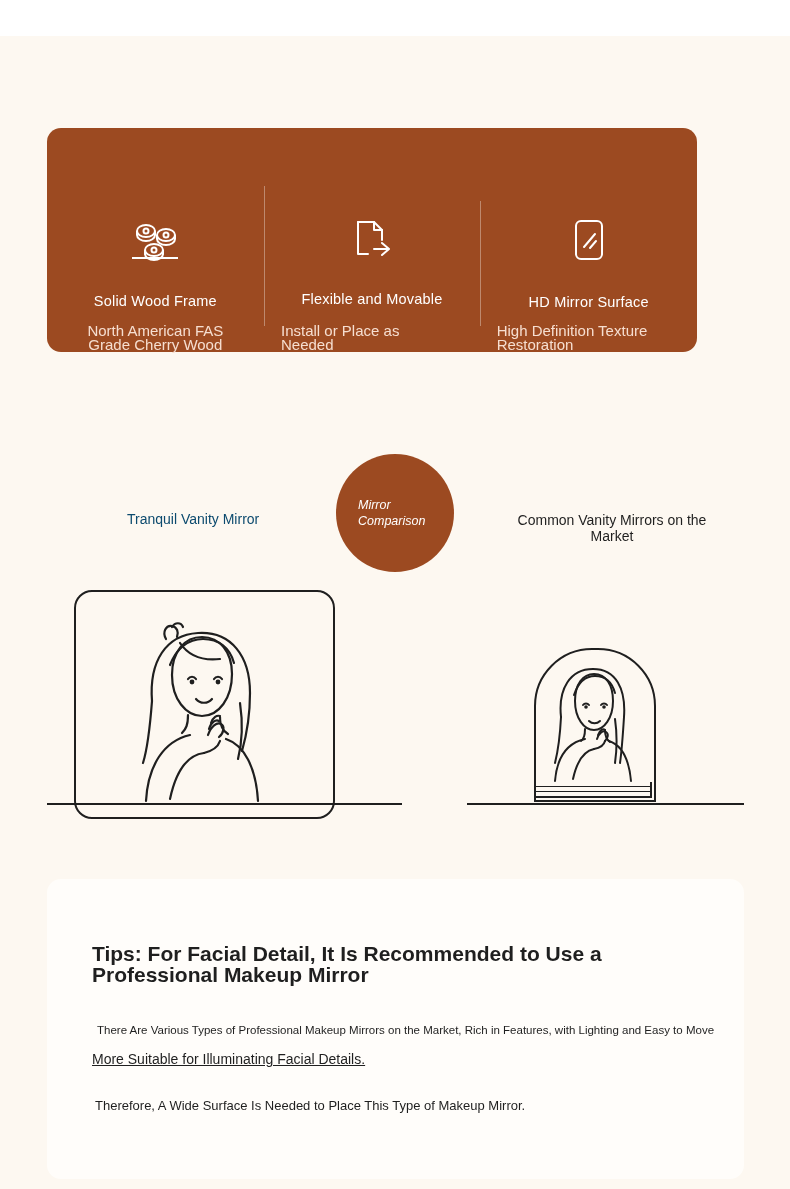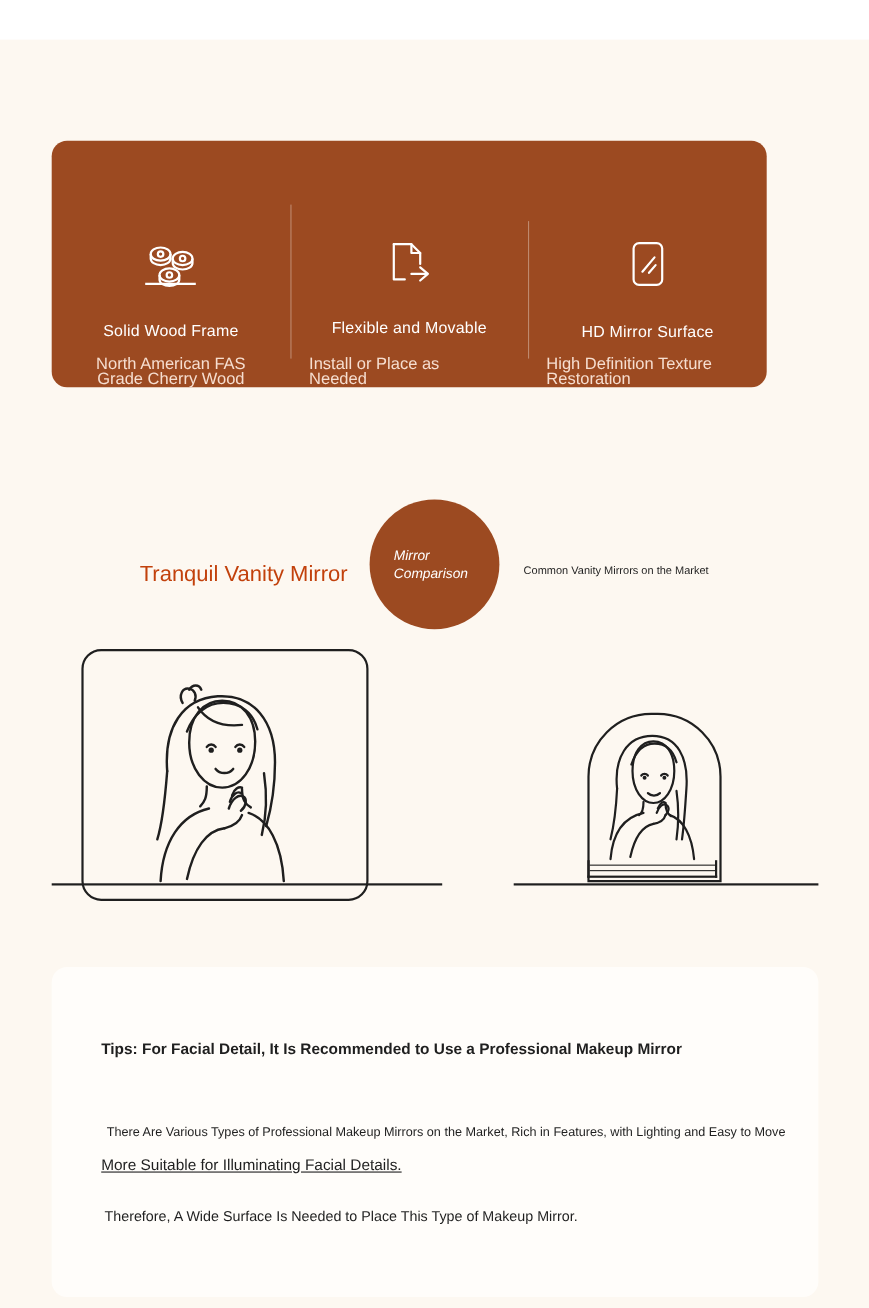--- a/index.html
+++ b/index.html
@@ -107,31 +107,32 @@
     align-items: center;
     justify-content: flex-start;
     padding-left: 22px;
     box-sizing: border-box;
     font-style: italic;
   }
   .compare-left-label {
     position: absolute;
     left: 127px;
     top: 511px;
-    font-size: 20px;
-    color: #c2410c;
+    font-size: 14px;
+    color: #0c4a6e;
   }
   .compare-right-label {
     position: absolute;
-    left: 476px;
+    left: 512px;
     top: 512px;
     width: 200px;
-    font-size: 10px;
+    font-size: 14px;
     line-height: 16px;
     color: #1f1f1f;
+    text-align: center;
   }
 
   
   .illus-area {
     position: absolute;
     left: 0;
     top: 575px;
     width: 790px;
     height: 270px;
   }
@@ -195,21 +196,21 @@
     width: 697px;
     height: 300px;
     background: #fffdfa;
     border-radius: 14px;
   }
   .tips-title {
     position: absolute;
     left: 45px;
     top: 64px;
     width: 600px;
-    font-size: 14px;
+    font-size: 21px;
     line-height: 21px;
     font-weight: bold;
     color: #1f1f1f;
   }
   .tips-line1 {
     position: absolute;
     left: 50px;
     top: 143px;
     width: 660px;
     font-size: 11.5px;

